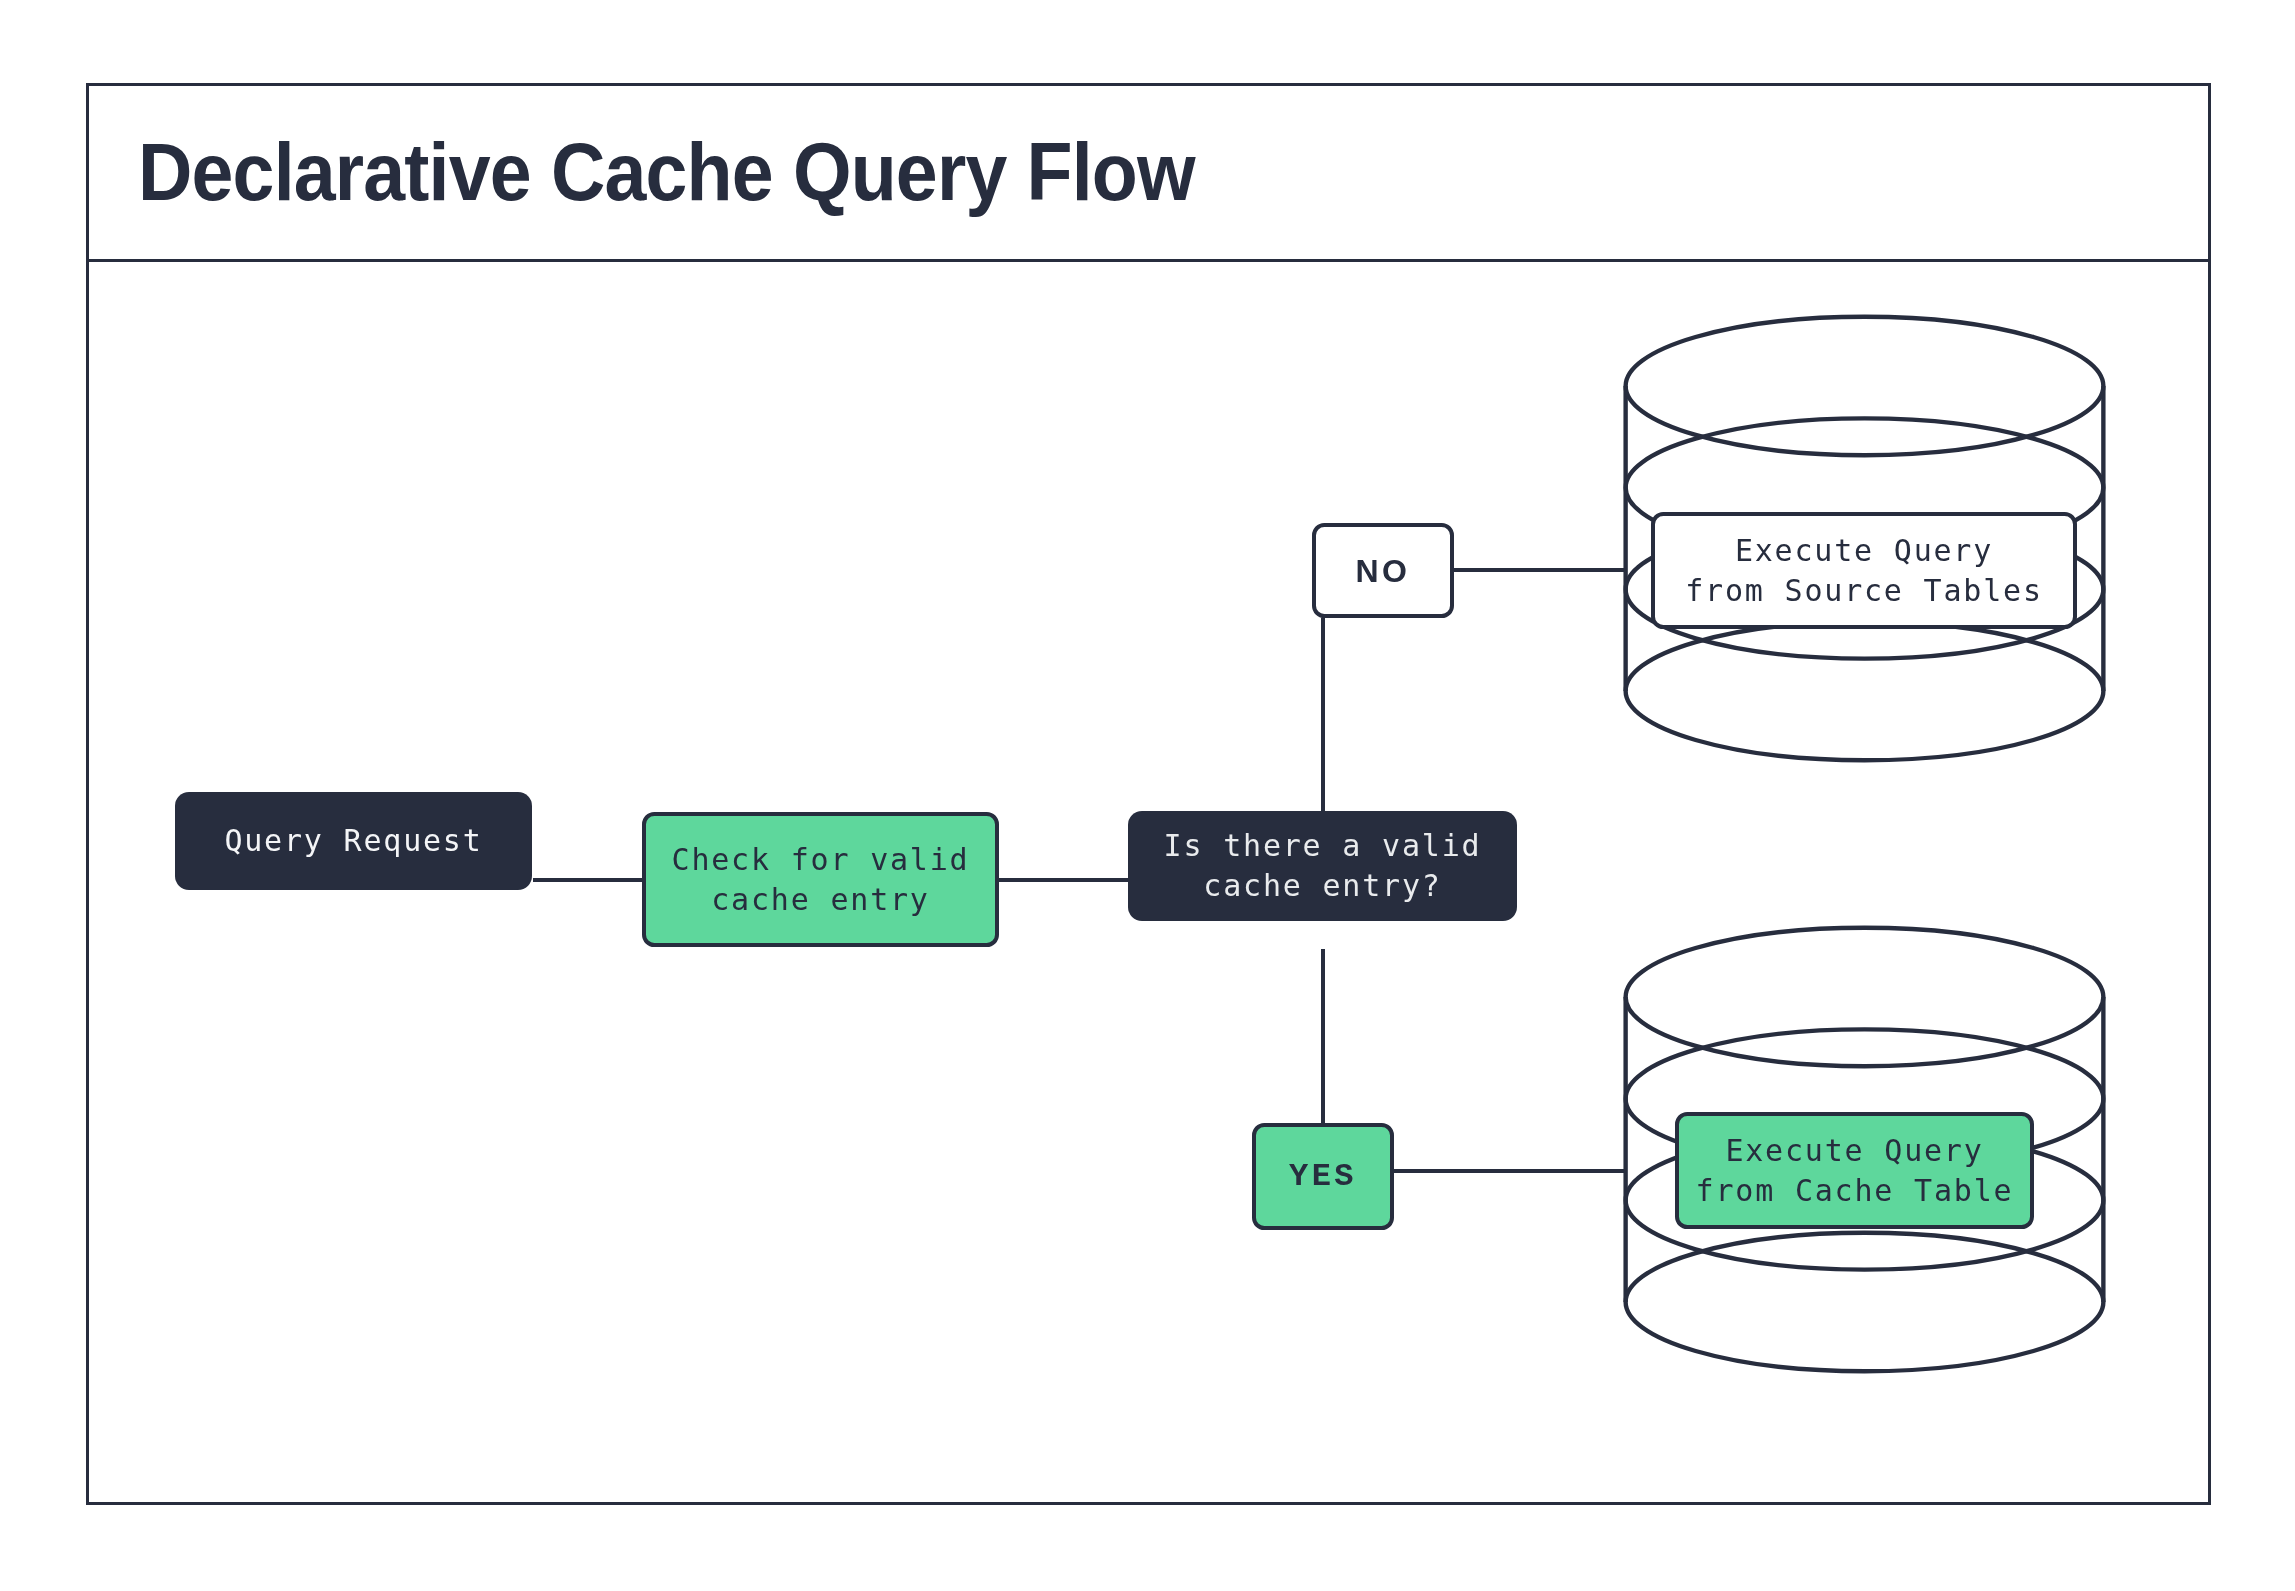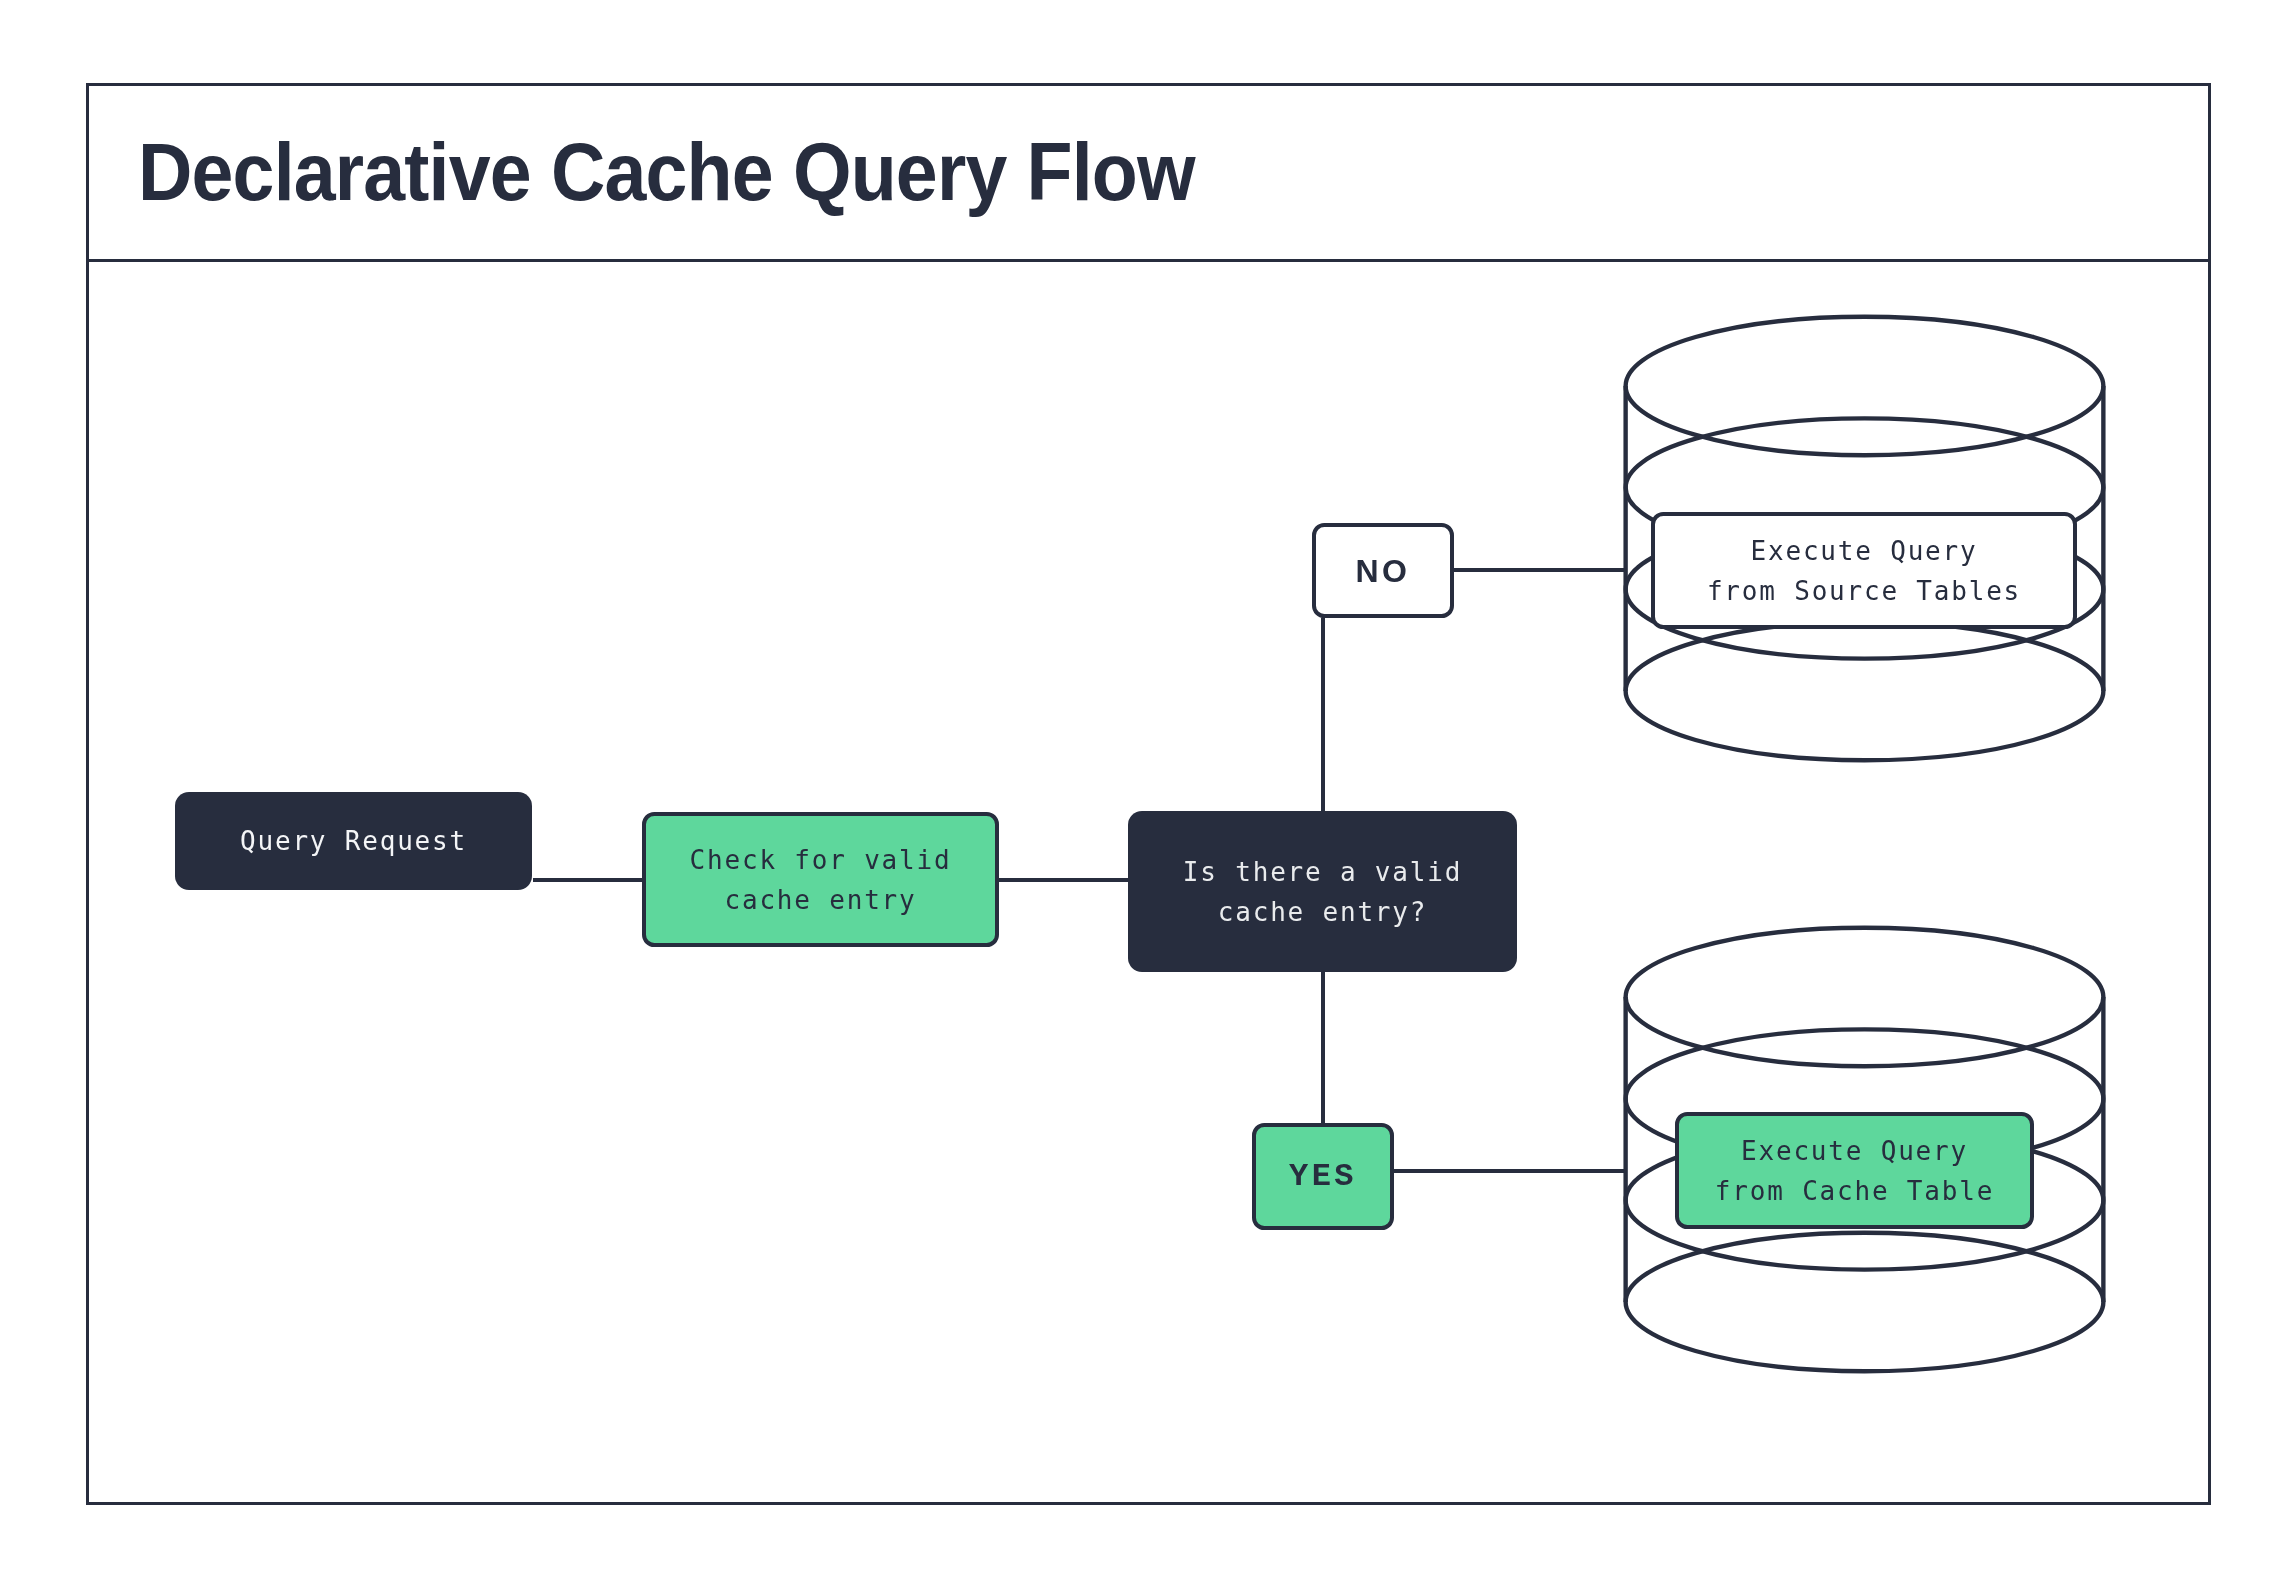--- a/index.html
+++ b/index.html
@@ -39,21 +39,21 @@
     color:var(--ink);
     transform:scaleX(0.93);
     transform-origin:left center;
     white-space:nowrap;
   }
   
   .node{
     position:absolute;
     display:flex;flex-direction:column;align-items:center;justify-content:center;
     text-align:center;
-    font-size:26px;letter-spacing:1.8px;line-height:40px;
+    font-size:30px;letter-spacing:1.8px;line-height:40px;
     border-radius:14px;
     white-space:nowrap;
   }
   .node.dark{background:var(--ink);color:var(--light-text);}
   .node.dark.decision{color:var(--decision-text);}
   .node.green{background:var(--green);border:4.4px solid var(--ink);color:var(--ink);}
   .node.outline{background:var(--paper);border:4.4px solid var(--ink);color:var(--ink);}
   .node.tag{
     font-family:"Liberation Sans", sans-serif;
     font-weight:700;font-size:32px;letter-spacing:3.5px;line-height:32px;
@@ -104,21 +104,21 @@
 
   <div class="node dark" style="left:175px;top:792px;width:357px;height:98px;">
     <span>Query Request</span>
   </div>
 
   <div class="node green" style="left:642px;top:812px;width:357px;height:135px;border-radius:12.3px;">
     <span>Check for valid</span>
     <span>cache entry</span>
   </div>
 
-  <div class="node dark decision" style="left:1128px;top:811px;width:389px;height:161px;">
+  <div class="node dark decision" style="left:1128px;top:811px;width:389px;height:110px;">
     <span>Is there a valid</span>
     <span>cache entry?</span>
   </div>
 
   <div class="node outline tag" style="left:1312px;top:523px;width:142px;height:95px;">
     <span>NO</span>
   </div>
 
   <div class="node green tag" style="left:1252px;top:1123px;width:142px;height:107px;font-family:Liberation Mono, monospace;">
     <span>YES</span>

